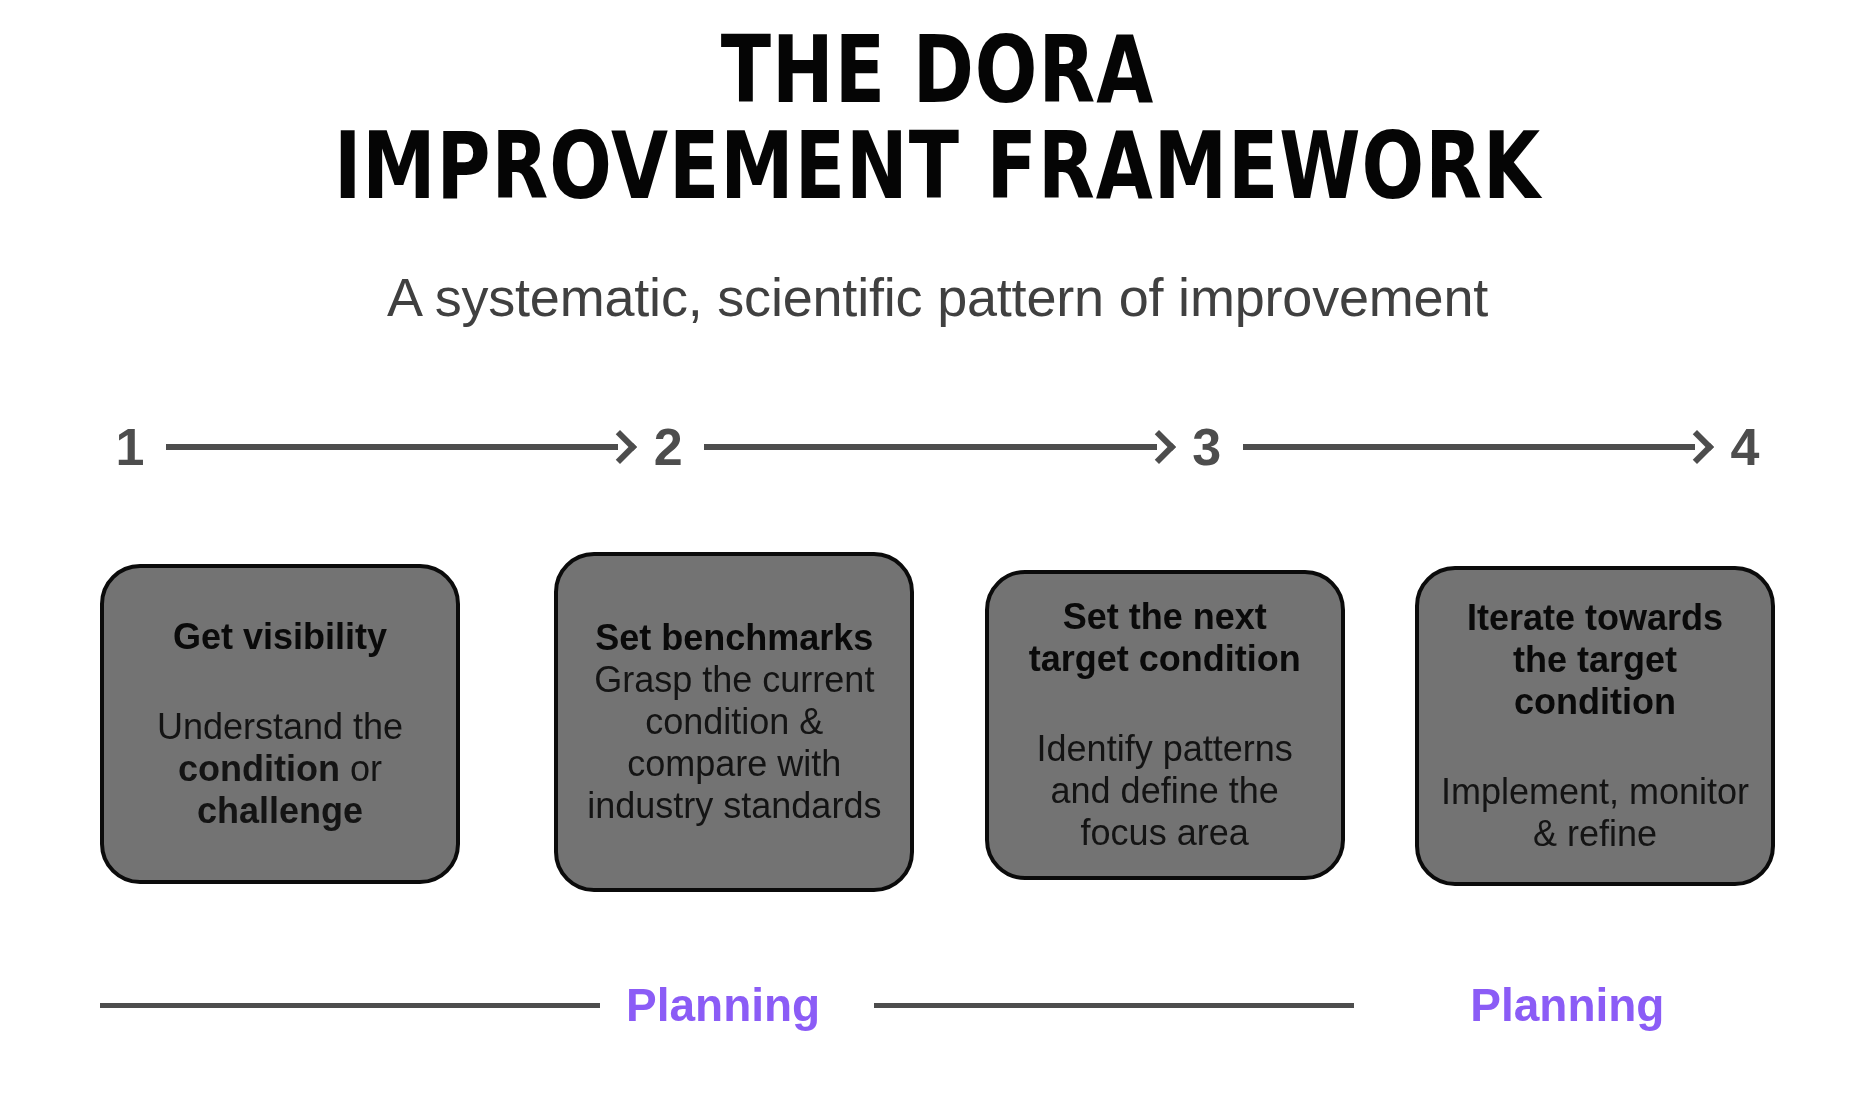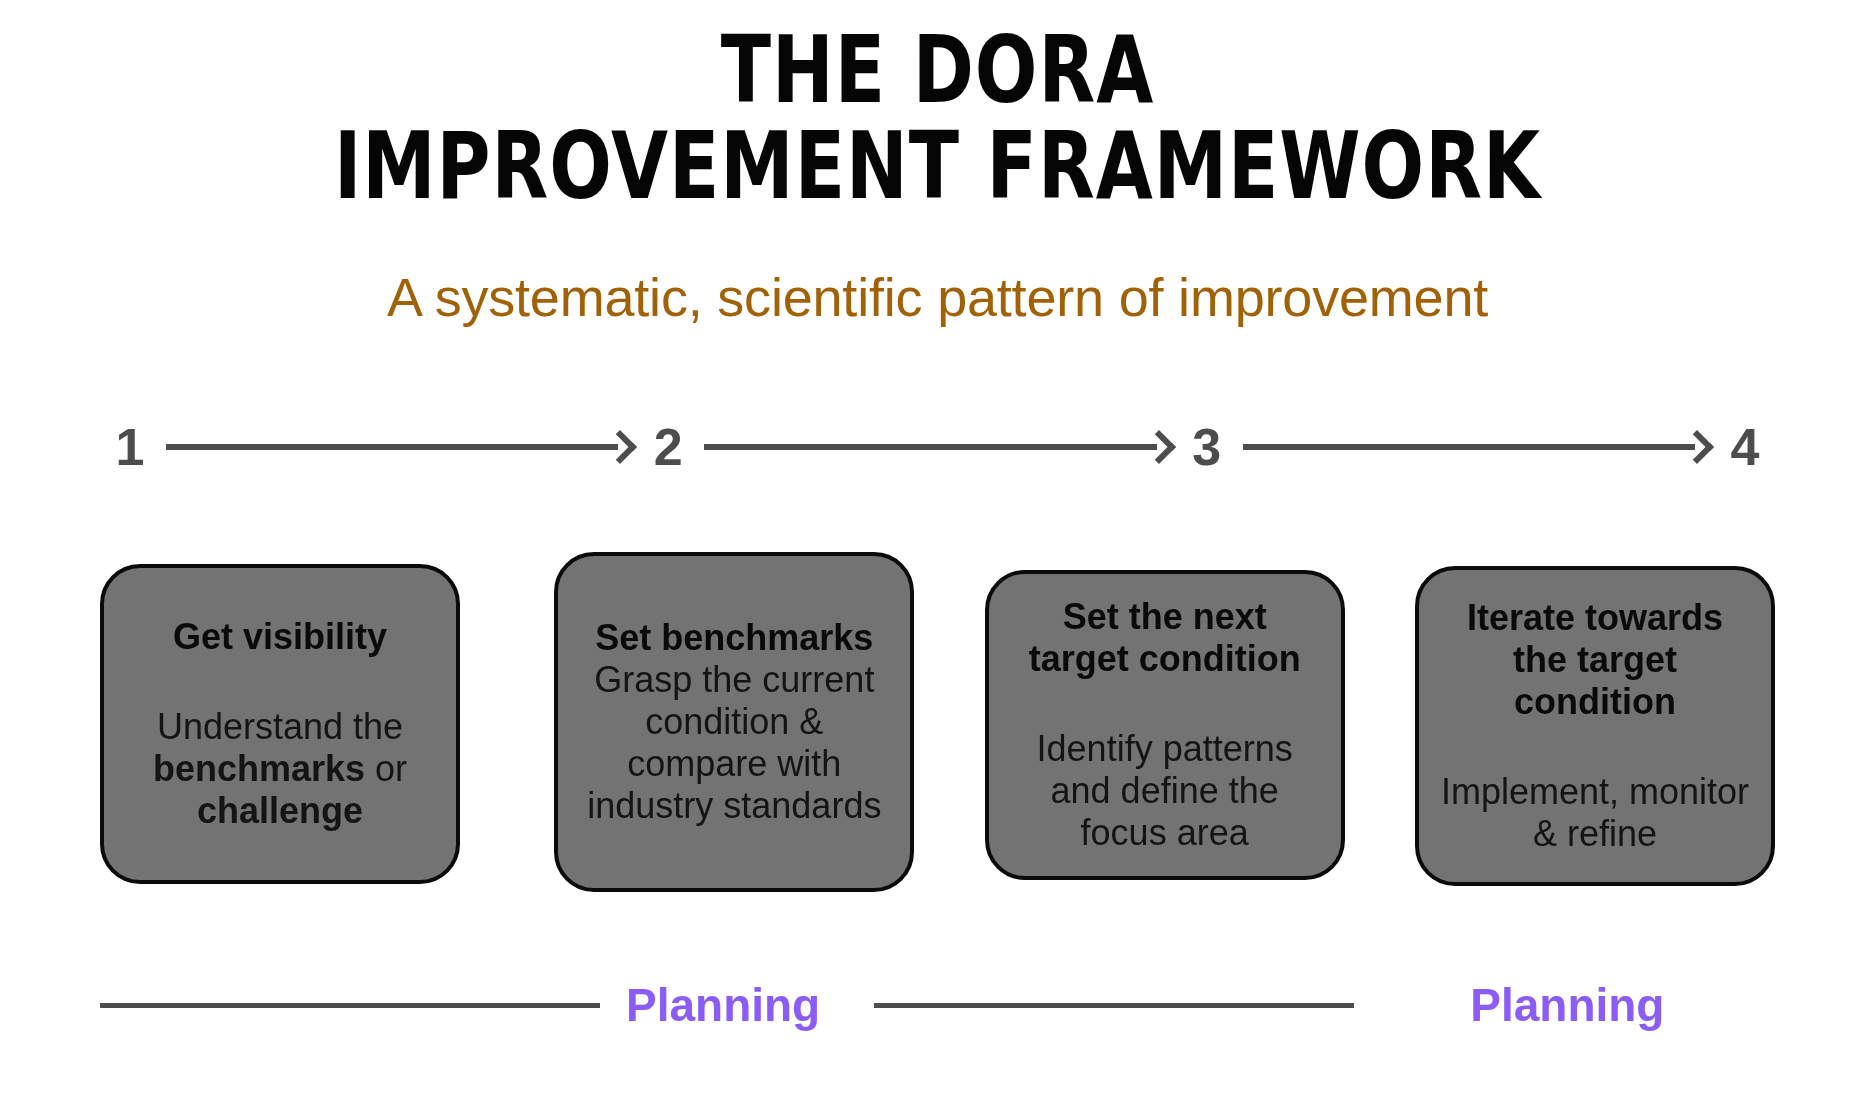--- a/index.html
+++ b/index.html
@@ -45,21 +45,21 @@
 
   .subtitle {
     position: absolute;
     top: 266px;
     left: 0;
     width: 1875px;
     text-align: center;
     font-family: "Liberation Sans", sans-serif;
     font-weight: 400;
     font-size: 54px;
-    color: #a16207;
+    color: #404040;
     letter-spacing: -0.2px;
   }
 
   
   .steps-strip {
     position: absolute;
     top: 412px;
     left: 100px;
     width: 1675px;
     height: 70px;
@@ -205,21 +205,21 @@
       <div class="head"></div>
     </div>
     <div class="step-num">4</div>
   </div>
 
   <div class="cards">
 
     <div class="card c1">
       <div class="card-title">Get visibility</div>
       <div class="gap-lg"></div>
-      <div class="card-body"><span>Understand the </span><b>benchmarks</b><span> or </span><b>challenge</b></div>
+      <div class="card-body"><span>Understand the </span><b>condition</b><span> or </span><b>challenge</b></div>
     </div>
 
     <div class="card c2">
       <div class="card-title">Set benchmarks</div>
       <div class="gap-sm"></div>
       <div class="card-body">Grasp the current condition &amp; compare with industry standards</div>
     </div>
 
     <div class="card c3">
       <div class="card-title">Set the next target condition</div>

